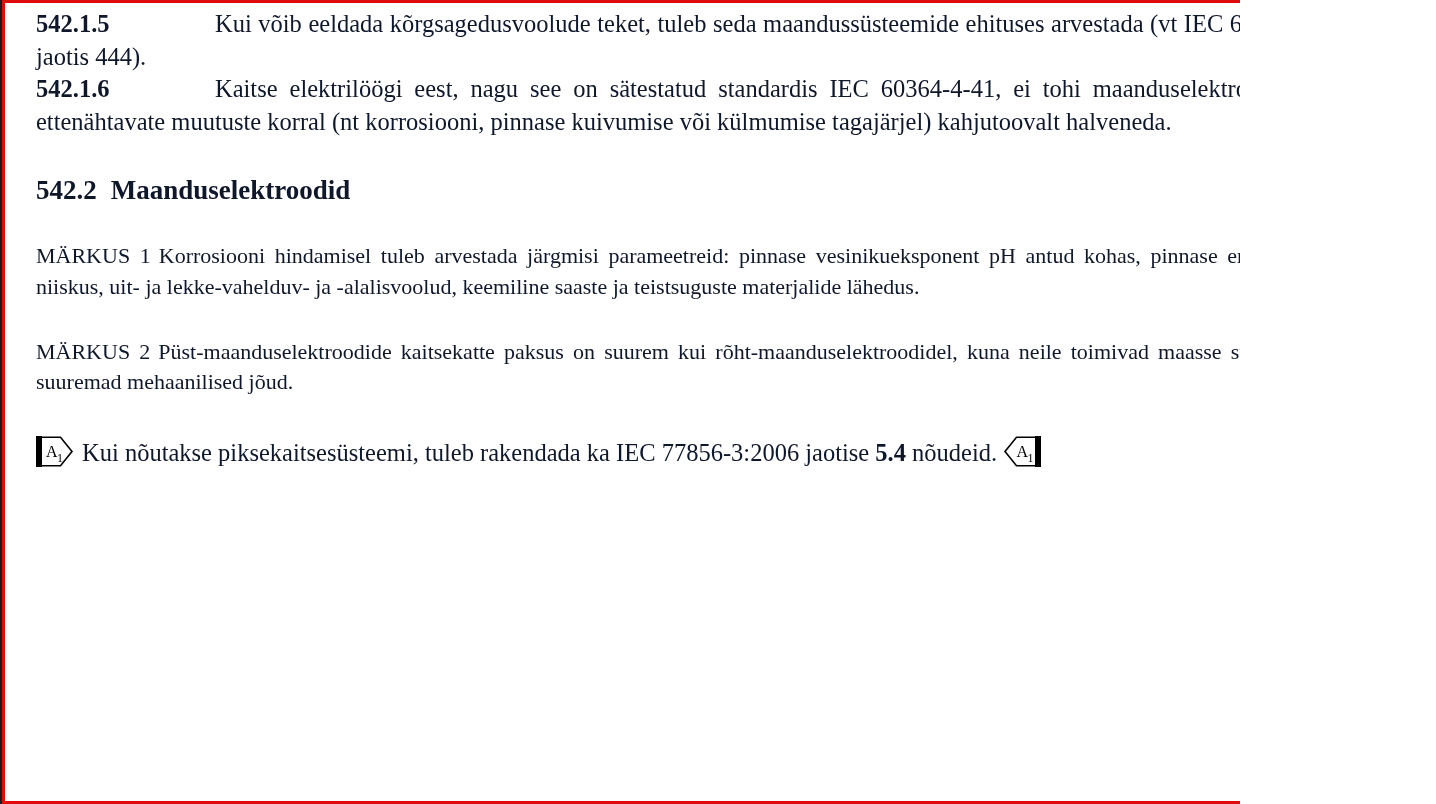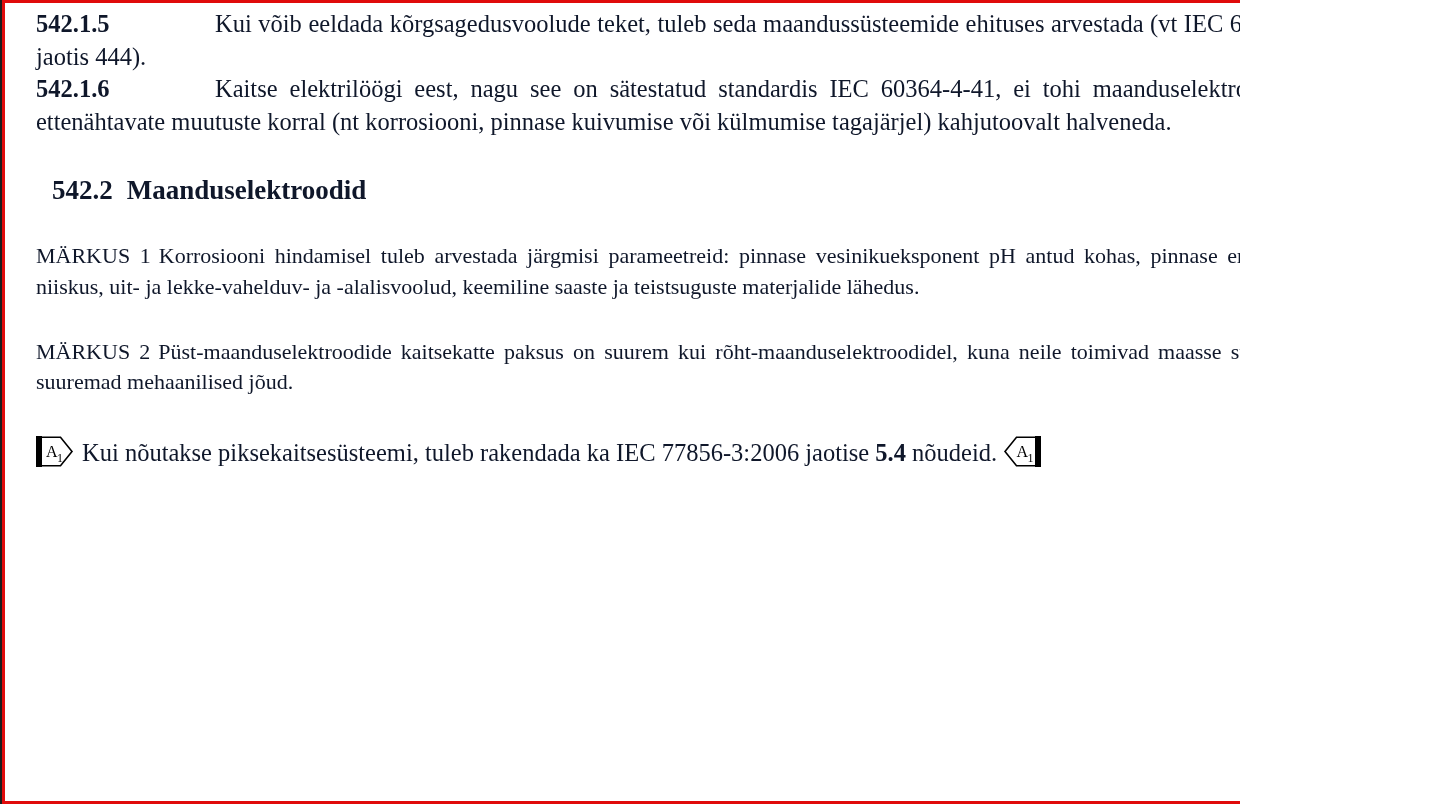--- a/index.html
+++ b/index.html
@@ -47,21 +47,21 @@
 
   .clause-num {
     display: inline-block;
     min-width: 179px;
     font-weight: bold;
   }
 
   .heading {
     font-size: 27px;
     font-weight: bold;
-    margin: 16px;
+    margin: 0;
     font-family: "Liberation Serif", "DejaVu Serif", serif;
   }
   .heading .h-num { margin-right: 14px; }
 
   .note-par {
     font-size: 22px;
     line-height: 1.38;
     text-align: justify;
   }
   .note-label { margin-right: 8px; }

